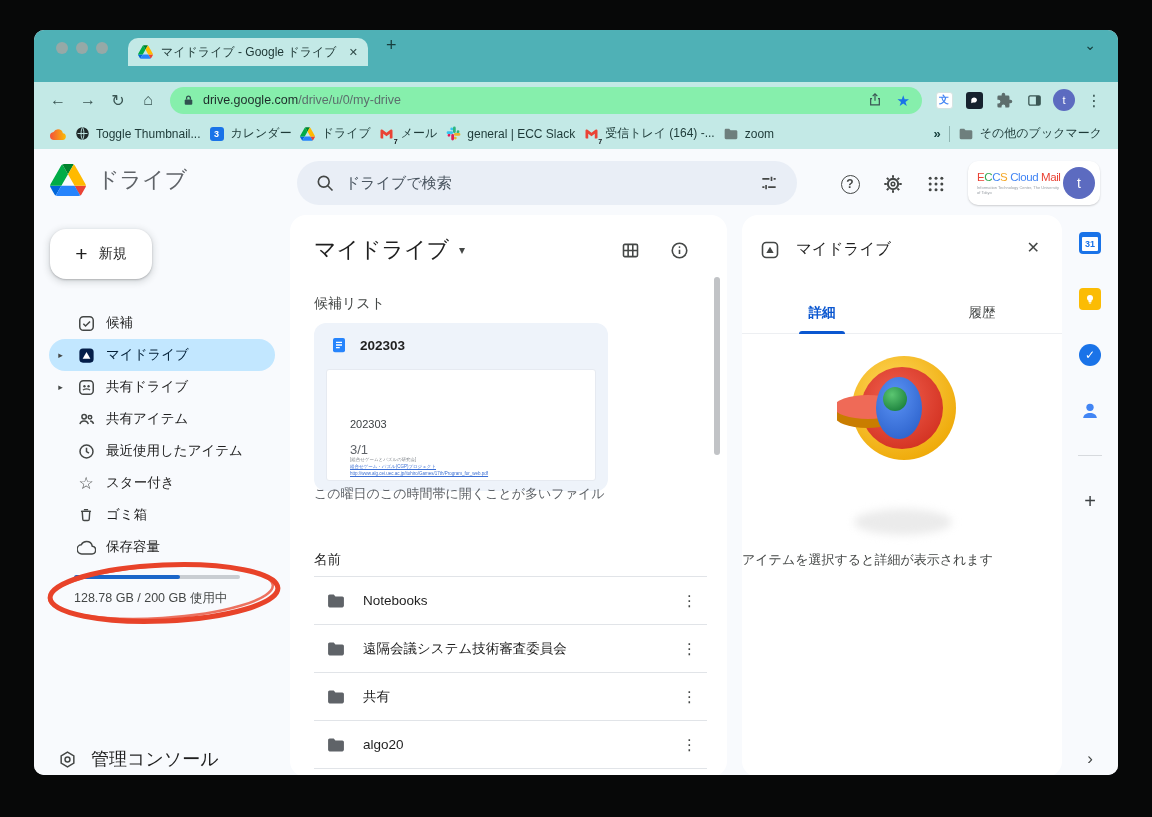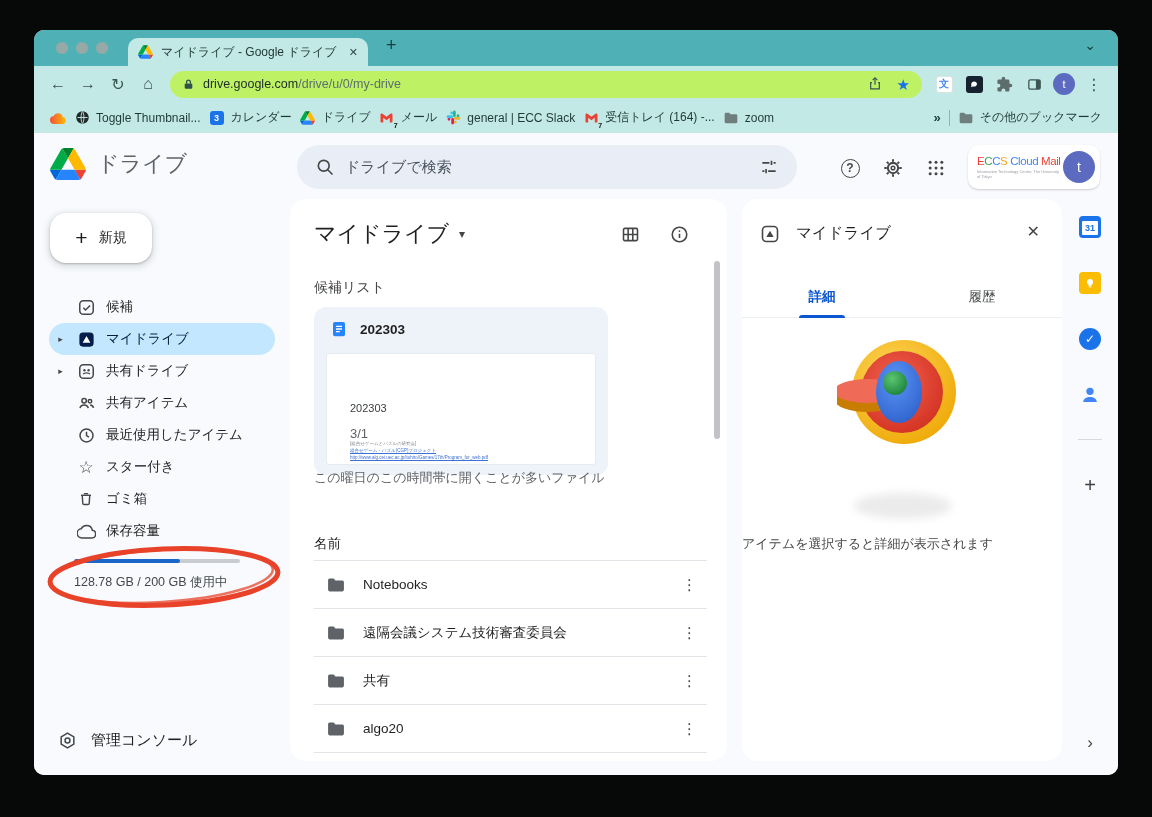--- a/index.html
+++ b/index.html
@@ -1,32 +1,32 @@
 <!DOCTYPE html>
 <html><head>
 <meta charset="utf-8">
 <style>
   html,body{margin:0;padding:0}
   body{width:1152px;height:817px;background:#070808;font-family:"Liberation Sans","DejaVu Sans",sans-serif;position:relative;overflow:hidden;-webkit-font-smoothing:antialiased}
   .window{position:absolute;left:34px;top:30px;width:1084px;height:745px;border-radius:10px;overflow:hidden;background:#f8fafd;display:flex;flex-direction:column}
 
   
-  .tabstrip{height:36px;background:#4fb1b6;position:relative;flex:none}
+  .tabstrip{height:52px;background:#4fb1b6;position:relative;flex:none}
   .lights{position:absolute;left:22px;top:12px;display:flex;gap:8px}
   .light{width:12px;height:12px;border-radius:50%;background:#96a9a7}
   .tab{position:absolute;left:94px;top:8px;width:240px;height:28px;background:#c3e9e6;border-radius:10px 10px 0 0;display:flex;align-items:center;padding:0 10px;gap:8px;box-sizing:border-box}
   .tab-title{font-size:12px;color:#1d3634;white-space:nowrap;overflow:hidden;flex:1}
   .tab-close{font-size:11px;color:#2f4a48}
   .newtab{position:absolute;left:352px;top:5px;font-size:18px;color:#173f3d}
   .ts-chev{position:absolute;right:22px;top:7px;font-size:14px;color:#17413f}
 
   
   .toolbar{height:36px;background:#c3e9e6;display:flex;align-items:center;padding:0 10px;gap:2px;flex:none}
   .tbtn{width:28px;height:28px;display:flex;align-items:center;justify-content:center;color:#3a5553;font-size:16px;flex:none}
-  .urlbar{flex:1;height:27px;background:#bef264;border-radius:14px;display:flex;align-items:center;padding:0 12px;margin:0 6px;gap:8px;min-width:0}
+  .urlbar{flex:1;height:27px;background:#86efac;border-radius:14px;display:flex;align-items:center;padding:0 12px;margin:0 6px;gap:8px;min-width:0}
   .url-text{font-size:12.5px;white-space:nowrap}
   .url-domain{color:#1e2b2a}
   .url-path{color:#5c6f6d}
   .url-actions{margin-left:auto;display:flex;gap:14px;align-items:center}
   .star-glyph{color:#1a73e8;font-size:15px;line-height:1}
   .ext-translate{width:17px;height:17px;border-radius:3px;background:#fff;border:1px solid #d6e4e2;display:flex;align-items:center;justify-content:center;font-size:10px;color:#4285f4;font-weight:bold;box-sizing:border-box}
   .ext-dark{width:17px;height:17px;border-radius:3px;background:#16222e;display:flex;align-items:center;justify-content:center}
   .avatar-sm{width:22px;height:22px;border-radius:50%;background:#5c6bc0;color:#fff;font-size:11px;display:flex;align-items:center;justify-content:center;flex:none}
 
   
@@ -64,21 +64,21 @@
   .nav{position:absolute;left:15px;top:158px;width:226px}
   .nav-item{height:32px;border-radius:16px;display:flex;align-items:center;padding:0 6px;gap:10px;color:#1f1f1f;font-size:13.5px;box-sizing:border-box}
   .nav-item.sel{background:#c2e7ff;color:#001d35}
   .nav-arrow{width:11px;font-size:9px;color:#444746;text-align:center;flex:none}
   .nav-ico{width:20px;height:20px;flex:none;display:flex;align-items:center;justify-content:center;color:#444746}
   .nav-ico.star-g{font-size:17px;color:#444746}
   .storagebar{position:absolute;left:40px;top:426px;width:166px;height:4px;border-radius:2px;background:#c9cdd2;overflow:hidden}
   .storagefill{height:100%;background:#1b66c9;border-radius:2px}
   .storagetext{position:absolute;left:40px;top:441px;font-size:12.5px;color:#444746}
   .annot{position:absolute;left:4px;top:403px;width:252px;height:80px;pointer-events:none}
-  .admin{position:absolute;left:24px;top:598px;display:flex;align-items:center;gap:14px;font-size:15px;color:#1f1f1f}
+  .admin{position:absolute;left:24px;top:598px;display:flex;align-items:center;gap:14px;font-size:18px;color:#1f1f1f}
 
   
   .main-panel{position:absolute;left:256px;top:66px;width:437px;height:562px;background:#fff;border-radius:16px}
   .mp-title{position:absolute;left:24px;top:20px;font-size:22px;color:#1f1f1f;display:flex;align-items:center;gap:10px}
   .mp-caret{font-size:12px;color:#444746}
   .mp-ico{position:absolute;top:23px;width:24px;height:24px;display:flex;align-items:center;justify-content:center;color:#444746}
   .mp-ico.grid{left:328px}
   .mp-ico.info{left:377px}
   .mp-suglabel{position:absolute;left:24px;top:80px;font-size:14px;color:#444746}
   .sugcard{position:absolute;left:24px;top:108px;width:294px;height:168px;background:#eef3fa;border-radius:12px}

